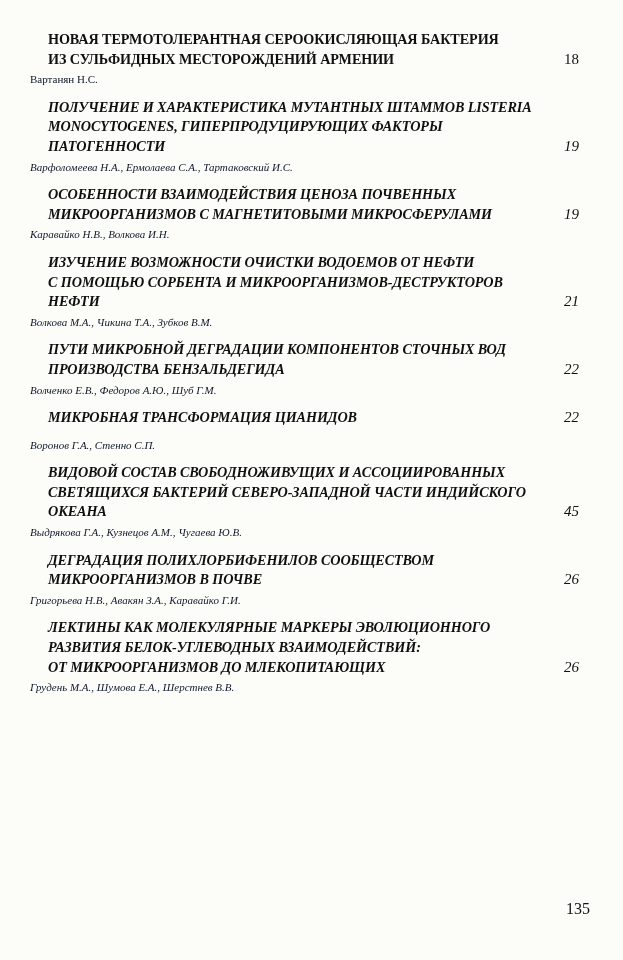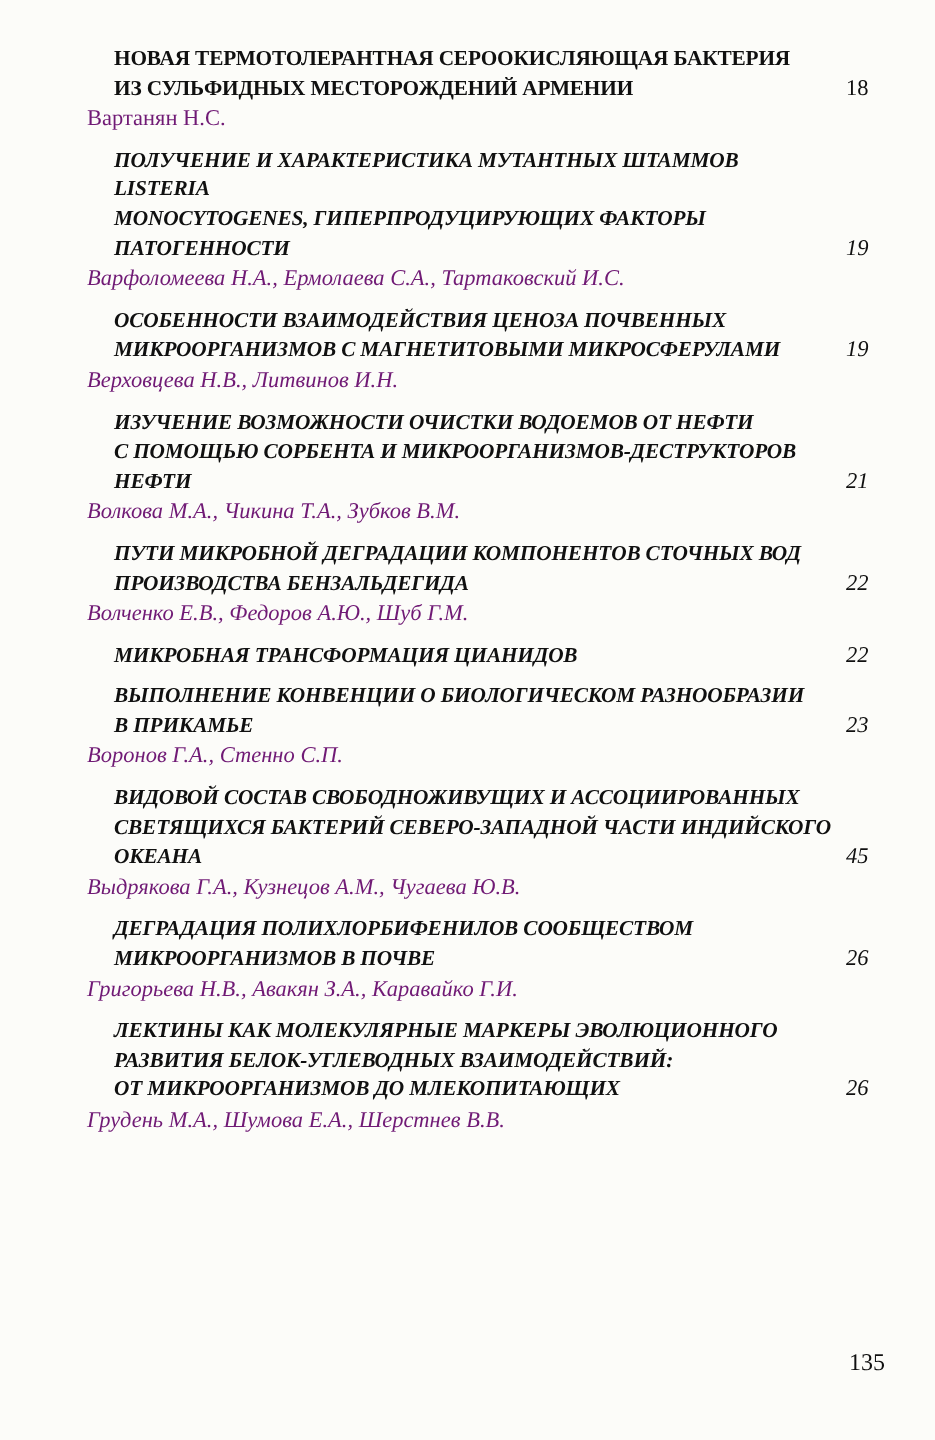--- a/index.html
+++ b/index.html
@@ -8,21 +8,20 @@
     background: #fcfcf9;
     font-family: "Liberation Serif", serif;
     color: #161616;
     position: relative;
     overflow: hidden;
   }
   .page {
     position: absolute; inset: 0;
     padding: 30px 33px 0 30px;
     box-sizing: border-box;
-    margin-left: 28px;
   }
   .entry + .entry { margin-top: 8px; font-style: italic; }
   .title-row { display: flex; align-items: flex-end; }
   .title {
     flex: 1;
     white-space: pre-line;
     font-weight: bold;
     font-size: 14.2px;
     line-height: 19.6px;
     padding-left: 18px;
@@ -33,24 +32,24 @@
     white-space: nowrap;
     font-size: 15px;
     line-height: 19.6px;
     margin-left: 10px;
     min-width: 26px;
     text-align: left;
     color: #101010;
   }
   .authors {
     white-space: pre-line;
-    font-size: 15px;
+    font-size: 11px;
     line-height: 19.6px;
     margin-top: 1px;
-    color: #701a75;
+    color: #0f172a;
   }
   .folio {
     position: absolute;
     right: 33px;
     top: 900px;
     font-size: 16px;
     color: #101010;
     text-align: center;
   }
 </style>
@@ -77,21 +76,21 @@
     </div>
     <div class="authors">Варфоломеева Н.А., Ермолаева С.А., Тартаковский И.С.</div>
   </div>
 
   <div class="entry">
     <div class="title-row">
       <div class="title">ОСОБЕННОСТИ ВЗАИМОДЕЙСТВИЯ ЦЕНОЗА ПОЧВЕННЫХ
 МИКРООРГАНИЗМОВ С МАГНЕТИТОВЫМИ МИКРОСФЕРУЛАМИ</div>
       <div class="pagenum">19</div>
     </div>
-    <div class="authors">Верховцева Н.В., Литвинов И.Н.</div>
+    <div class="authors">Каравайко Н.В., Волкова И.Н.</div>
   </div>
 
 
   <div class="entry">
     <div class="title-row">
       <div class="title">ИЗУЧЕНИЕ ВОЗМОЖНОСТИ ОЧИСТКИ ВОДОЕМОВ ОТ НЕФТИ
 С ПОМОЩЬЮ СОРБЕНТА И МИКРООРГАНИЗМОВ-ДЕСТРУКТОРОВ
 НЕФТИ</div>
       <div class="pagenum">21</div>
     </div>
@@ -108,25 +107,20 @@
   </div>
 
   <div class="entry">
     <div class="title-row">
       <div class="title">МИКРОБНАЯ ТРАНСФОРМАЦИЯ ЦИАНИДОВ</div>
       <div class="pagenum">22</div>
     </div>
   </div>
 
   <div class="entry">
-    <div class="title-row">
-      <div class="title">ВЫПОЛНЕНИЕ КОНВЕНЦИИ О БИОЛОГИЧЕСКОМ РАЗНООБРАЗИИ
-В ПРИКАМЬЕ</div>
-      <div class="pagenum">23</div>
-    </div>
     <div class="authors">Воронов Г.А., Стенно С.П.</div>
   </div>
 
   <div class="entry">
     <div class="title-row">
       <div class="title">ВИДОВОЙ СОСТАВ СВОБОДНОЖИВУЩИХ И АССОЦИИРОВАННЫХ
 СВЕТЯЩИХСЯ БАКТЕРИЙ СЕВЕРО-ЗАПАДНОЙ ЧАСТИ ИНДИЙСКОГО
 ОКЕАНА</div>
       <div class="pagenum">45</div>
     </div>

